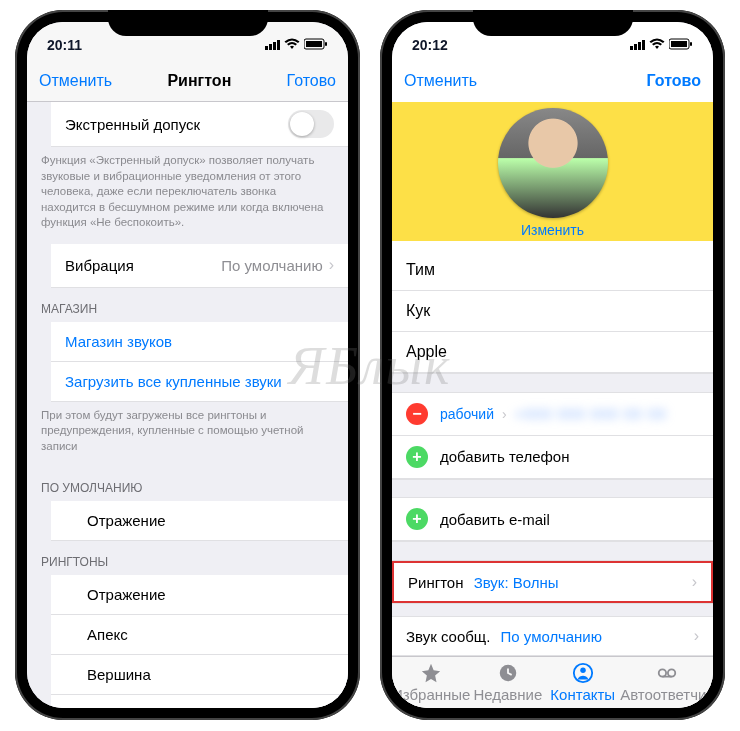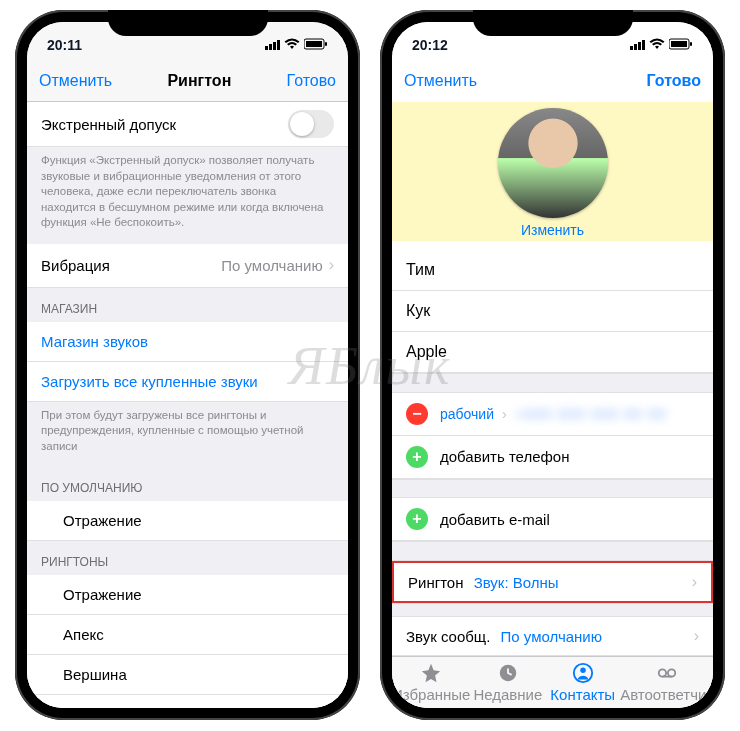--- a/index.html
+++ b/index.html
@@ -83,20 +83,21 @@
   .cell {
     background: #fff;
     min-height: 40px;
     display: flex;
     align-items: center;
     padding: 8px 14px;
     font-size: 15px;
     color: #000;
     border-bottom: 1px solid #e0e0e3;
     position: relative;
+    margin-left: 24px;
   }
   .cell.tall { min-height: 44px; }
   .cell .label { flex: 1; }
   .cell .value { color: #8e8e93; margin-right: 6px; }
   .chevron { color: #c7c7cc; font-size: 16px; }
   .section-header {
     font-size: 12px;
     color: #6d6d72;
     text-transform: uppercase;
     padding: 14px 14px 6px;
@@ -113,21 +114,21 @@
   }
   .toggle::after {
     content:""; position:absolute; width:24px; height:24px;
     background:#fff; border-radius:50%; top:2px; left:2px;
     box-shadow:0 1px 3px rgba(0,0,0,.3);
   }
   .link-blue { color:#007aff; }
   .indent { padding-left: 36px; }
 
   
-  .avatar-wrap { text-align:center; padding:6px 2px 2px; background:#fef9c3;}
+  .avatar-wrap { text-align:center; padding:6px 2px 2px; background:#fde047;}
   .avatar {
     width: 110px; height:110px; border-radius:50%; margin:0 auto;
     background: radial-gradient(circle at 50% 32%, #e8c8a8 0 26%, transparent 27%),
                 linear-gradient(180deg,#888 0,#666 45%,#bfa 46%,#333 100%);
     background-color:#555;
     box-shadow: 0 1px 3px rgba(0,0,0,.3);
   }
   .avatar-change { color:#007aff; font-size:14px; margin-top:4px; display:inline-block;}
   .field-row {
     background:#fff; border-bottom:1px solid #e0e0e3;

